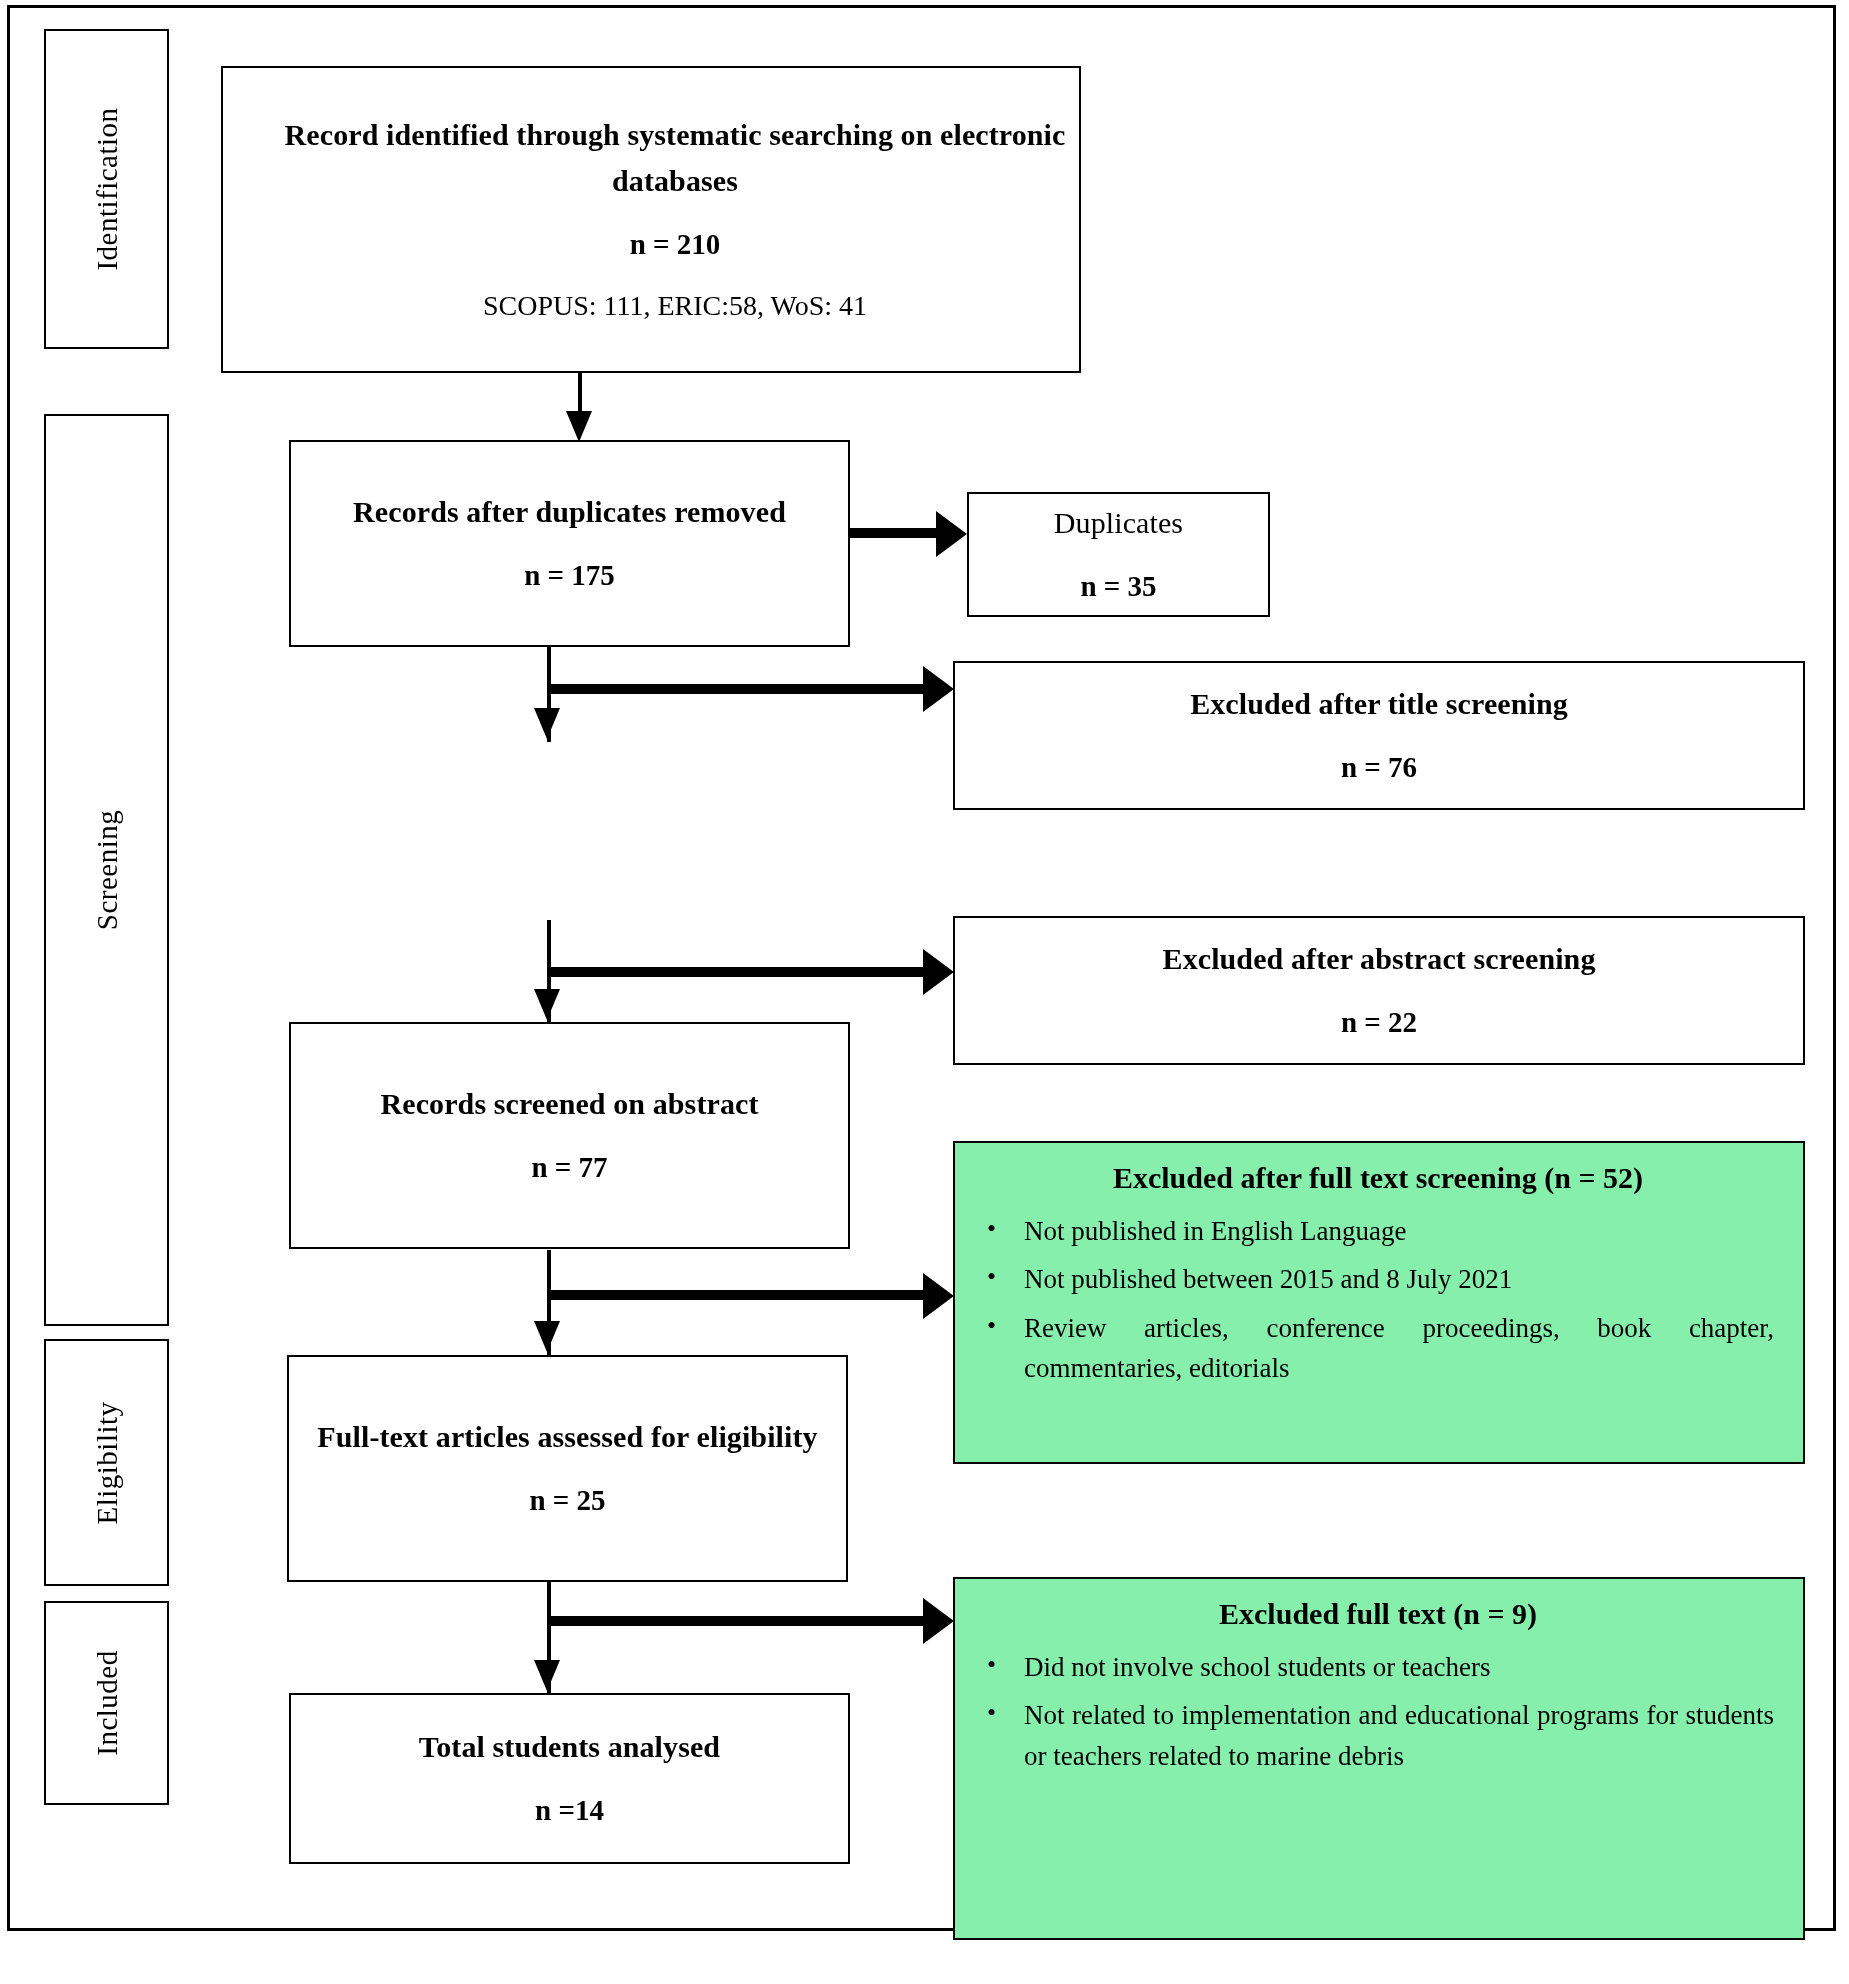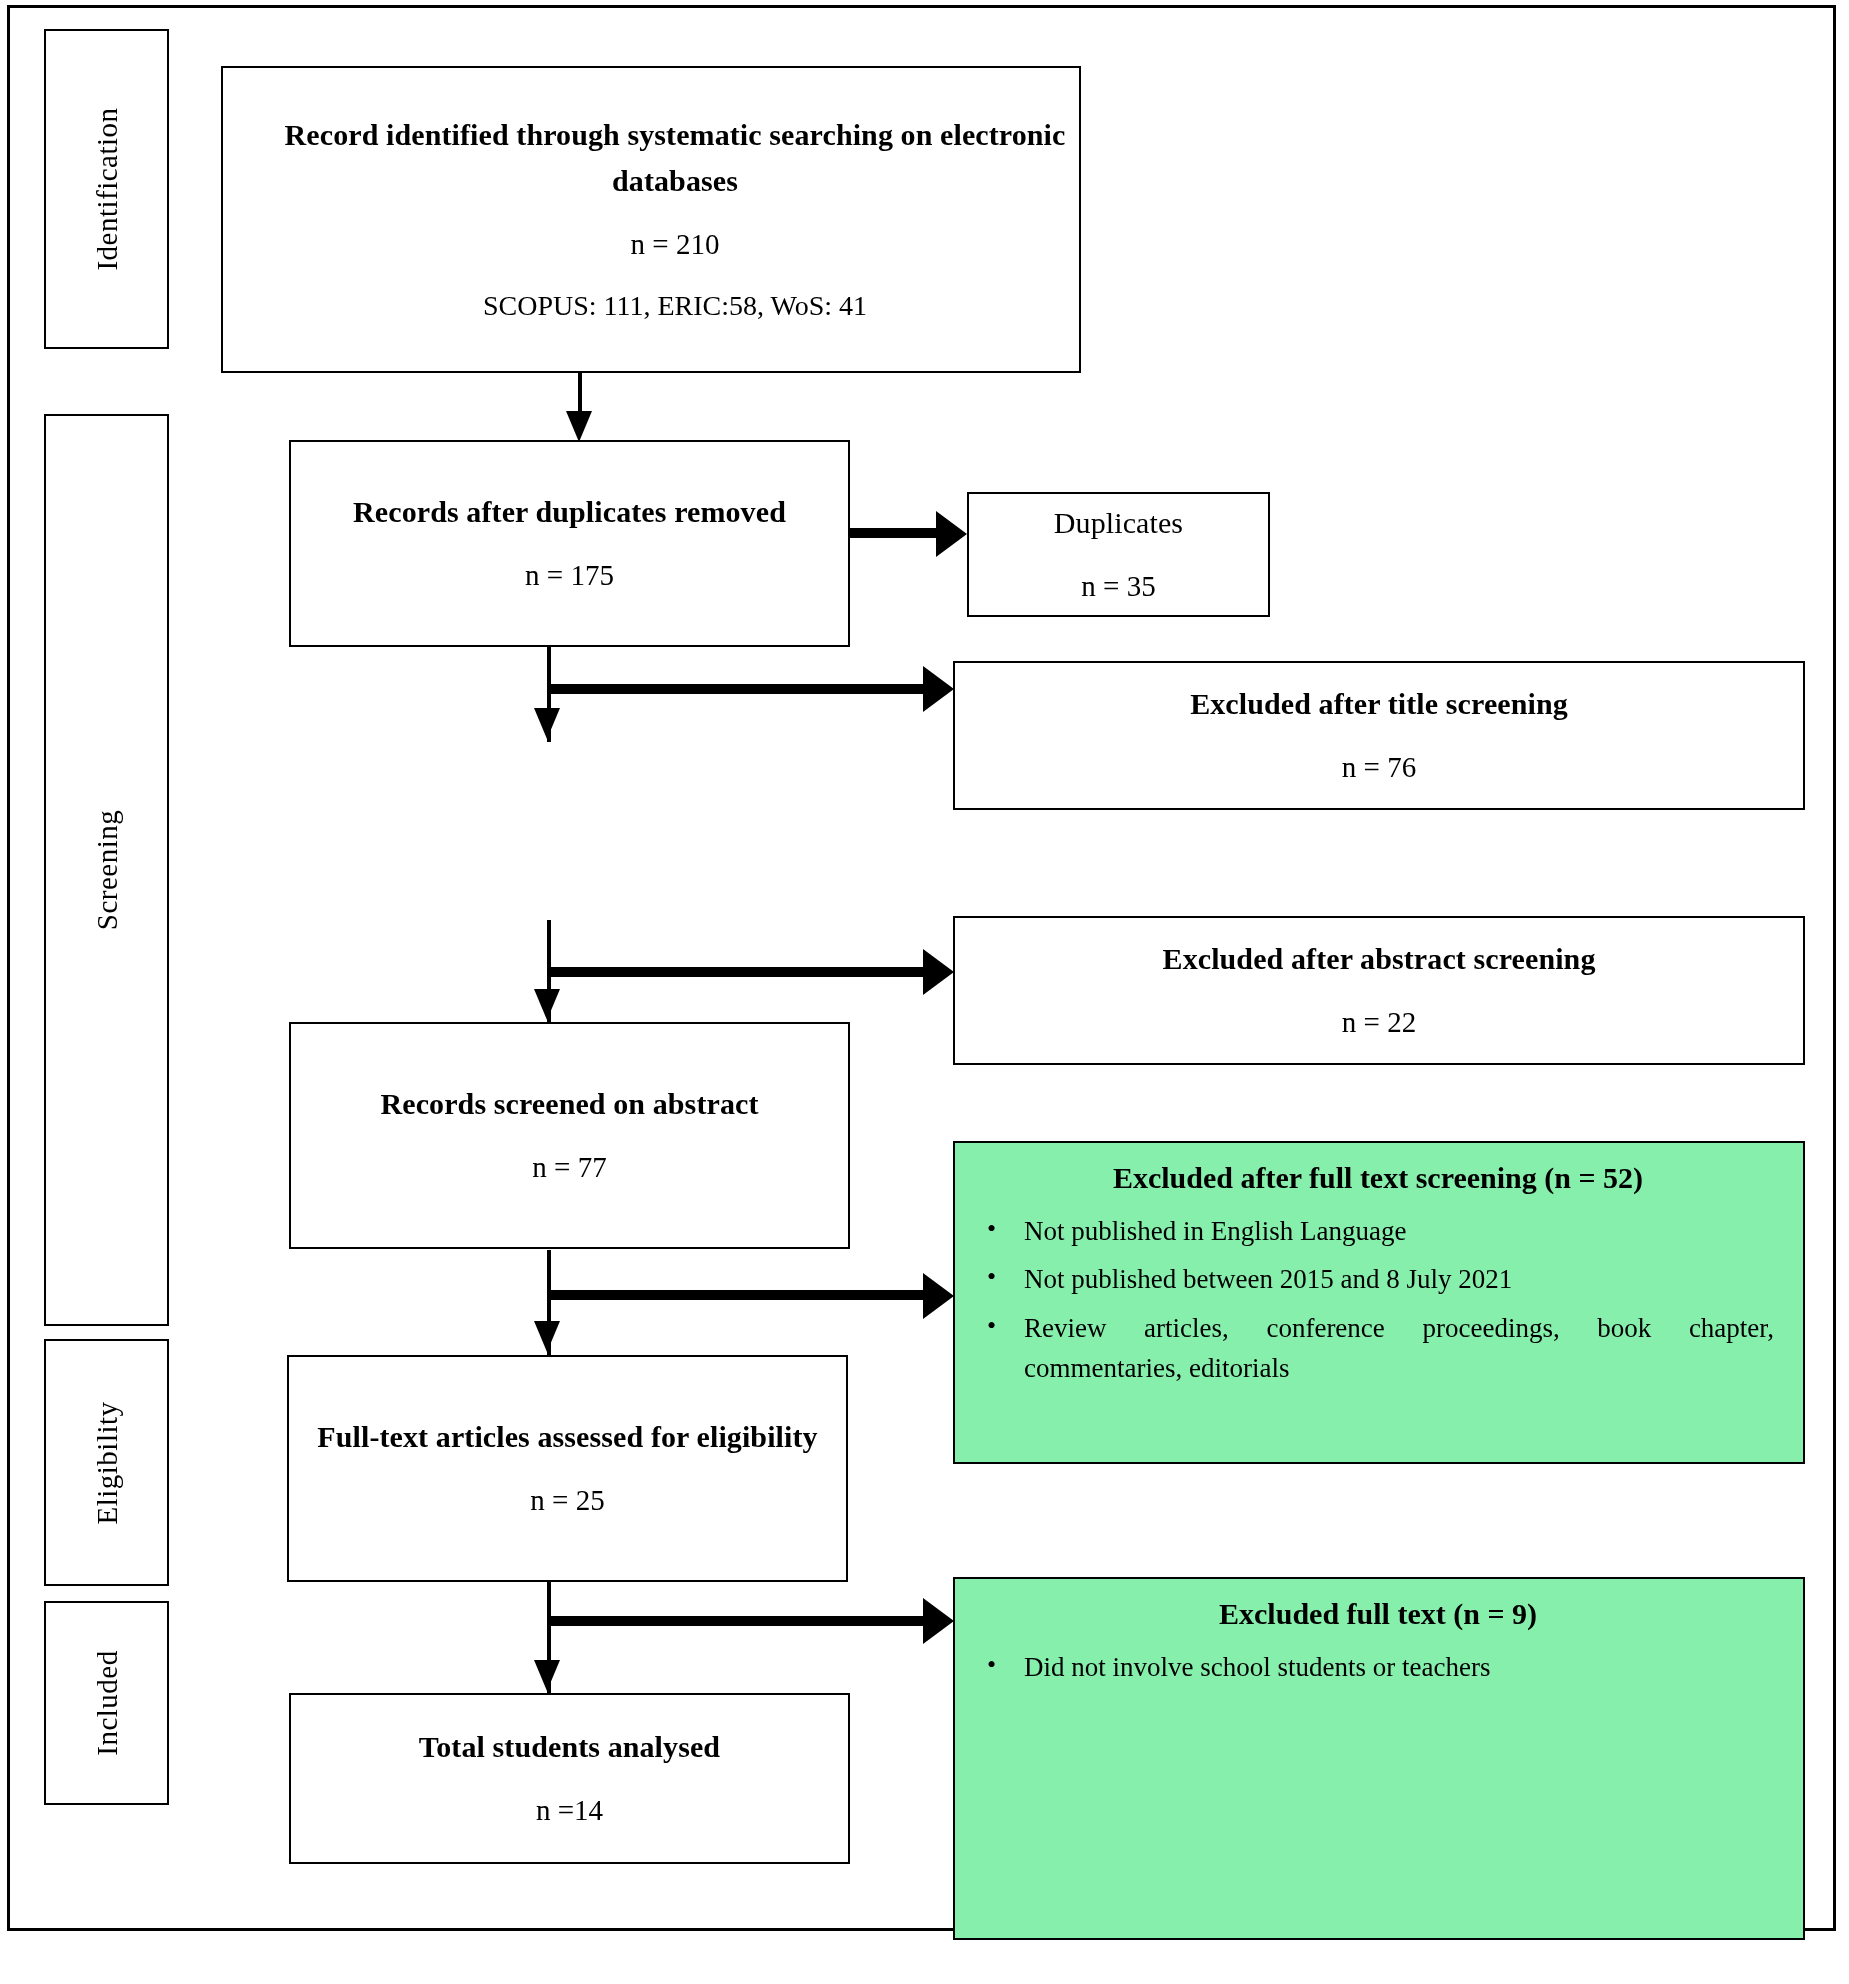--- a/index.html
+++ b/index.html
@@ -41,21 +41,21 @@
     line-height: 1.55;
   }
   .node .title {
     font-weight: bold;
     font-size: 30px;
     letter-spacing: 0.1px;
     padding: 0 13px;
   }
   .node .title.plain { font-weight: normal; }
   .node .count {
-    font-weight: normal;
+    font-weight: bold;
     font-size: 29px;
     margin-top: 17px;
   }
   .node .sub {
     font-weight: normal;
     font-size: 28px;
     margin-top: 17px;
   }
 
   
@@ -235,20 +235,21 @@
 
   <div class="vline" style="left:547px; top:1582px; height:113px;"></div>
   <div class="vhead" style="left:534px; top:1660px;"></div>
   <div class="hbar" style="left:547px; top:1616px; width:379px;"></div>
   <div class="hhead" style="left:923px; top:1598px;"></div>
 
   <div class="listbox" style="left:953px; top:1577px; width:852px; height:363px;">
     <div class="lb-title">Excluded full text (n = 9)</div>
     <ul>
       <li>Did not involve school students or teachers</li>
+      <li>Not related to implementation and edu­cational programs for students or teach­ers related to marine debris</li>
     </ul>
   </div>
 
   <div class="node" style="left:289px; top:1693px; width:561px; height:171px;">
     <div class="title">Total students analysed</div>
     <div class="count">n =14</div>
   </div>
 
 </div>
 

